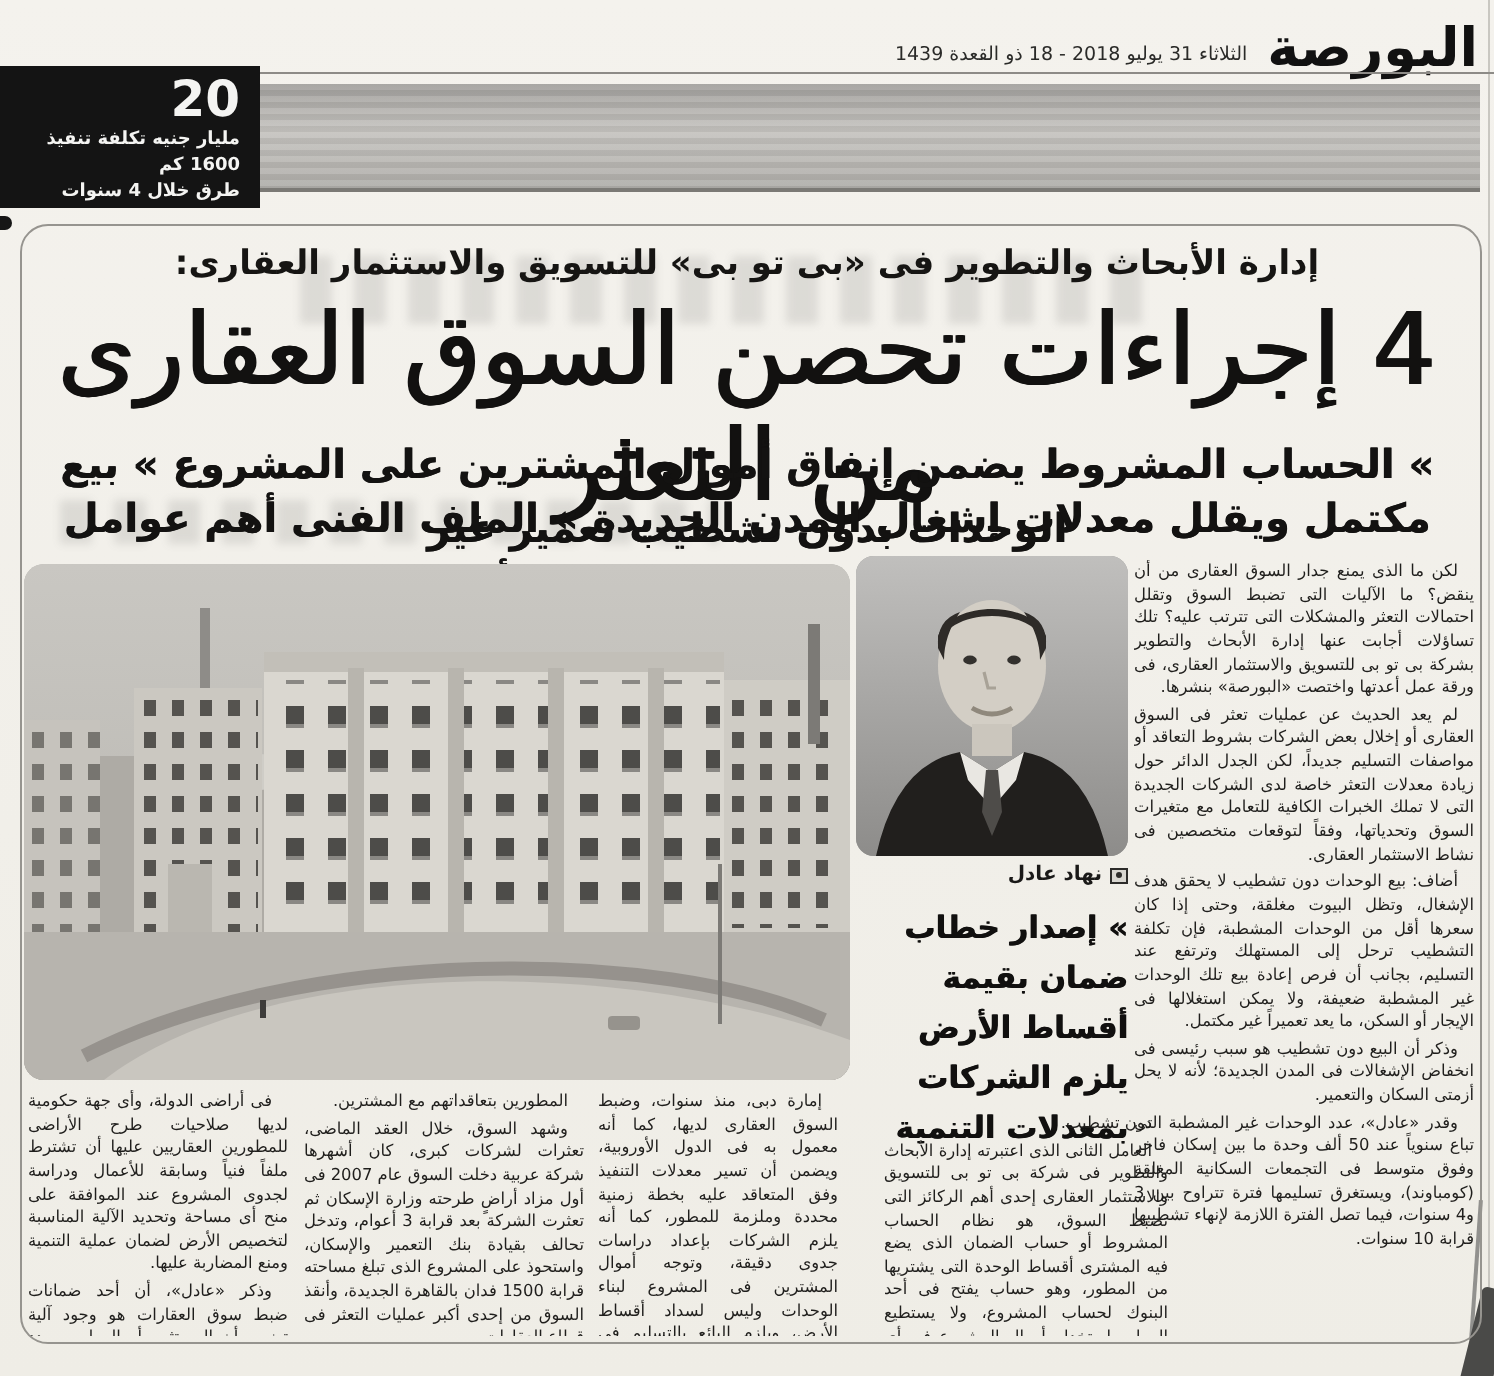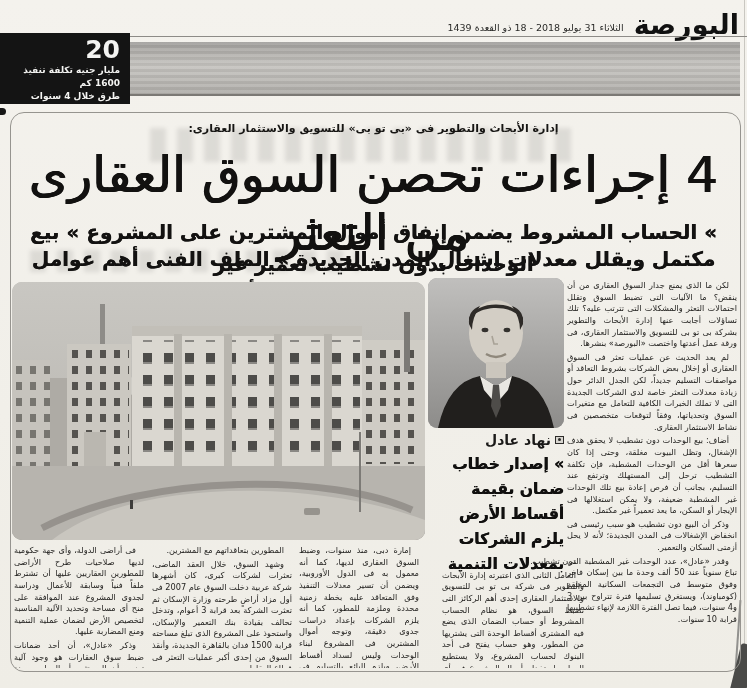--- a/index.html
+++ b/index.html
@@ -31,40 +31,40 @@
     font-size:62px; font-weight:700; line-height:1.15; color:#1e1d1b; }
   
   .teaser { position:absolute; left:0; top:33px; width:130px; height:71px; background:#141414;
     color:#f4f4f2; direction:rtl; padding:3px 10px 0 8px; z-index:4; }
   .teaser .num { font-size:25px; font-weight:700; line-height:1.1; text-align:right; }
   .teaser .t1, .teaser .t2 { font-size:9px; font-weight:700; text-align:right; line-height:1.45; }
   
   .article-box { position:absolute; left:10px; top:112px; width:731px; height:560px;
     border:1.5px solid #96948f; border-radius:14px; }
   .kicker { position:absolute; top:122px; left:0; width:747px; text-align:center; direction:rtl;
-    font-size:11px; font-weight:700; color:#161513; }
+    font-size:17px; font-weight:700; color:#161513; }
   .headline { position:absolute; top:146px; left:0; width:747px; text-align:center; direction:rtl;
     font-size:50px; font-weight:400; letter-spacing:-1px; color:#121110;
     text-shadow:.6px 0 #121110, -.6px 0 #121110; }
   .subhead { position:absolute; left:20px; width:707px; text-align:center; direction:rtl;
     font-size:20px; font-weight:700; color:#131211; line-height:1.6;
     text-shadow:.3px 0 #131211; }
   .subhead.l1 { top:216px; }
   .subhead.l2 { top:243px; }
   
   .photo-main { position:absolute; left:12px; top:282px; width:413px; height:258px;
     border-radius:10px; overflow:hidden; background:#b9b7b2; }
   .portrait { position:absolute; left:428px; top:278px; width:136px; height:150px;
     border-radius:9px; overflow:hidden; background:#9d9d9b; }
   .photo-main svg, .portrait svg { display:block; width:100%; height:100%; }
   .caption-row { position:absolute; left:428px; top:432px; width:136px; direction:rtl;
     display:flex; align-items:center; gap:4px; }
   .cam-icon { width:9px; height:8px; border:1.5px solid #2c2b29; background:#d8d6d0; position:relative; flex:0 0 auto; }
   .cam-icon:after { content:""; position:absolute; left:2px; top:1px; width:3px; height:3px; background:#2c2b29; border-radius:50%; }
-  .caption-text { font-size:14px; font-weight:700; color:#1a1918; }
+  .caption-text { font-size:10px; font-weight:700; color:#1a1918; }
   .pull-quote { position:absolute; left:424px; top:452px; width:140px; direction:rtl;
     font-size:15.5px; font-weight:700; line-height:1.62; text-align:right; color:#11100f;
     text-shadow:.4px 0 #11100f; }
   
   .col { position:absolute; direction:rtl; text-align:justify; overflow:hidden;
     font-size:8.2px; line-height:1.42; color:#1f1e1c; }
   .col p { text-indent:8px; margin-bottom:2px; }
   .col-1 { left:567px; top:280px; width:170px; height:388px; }
   .col-2 { left:422px; top:556px; width:142px; height:112px;margin-left:20px; }
   .col-3 { left:299px; top:545px; width:120px; height:123px; }

